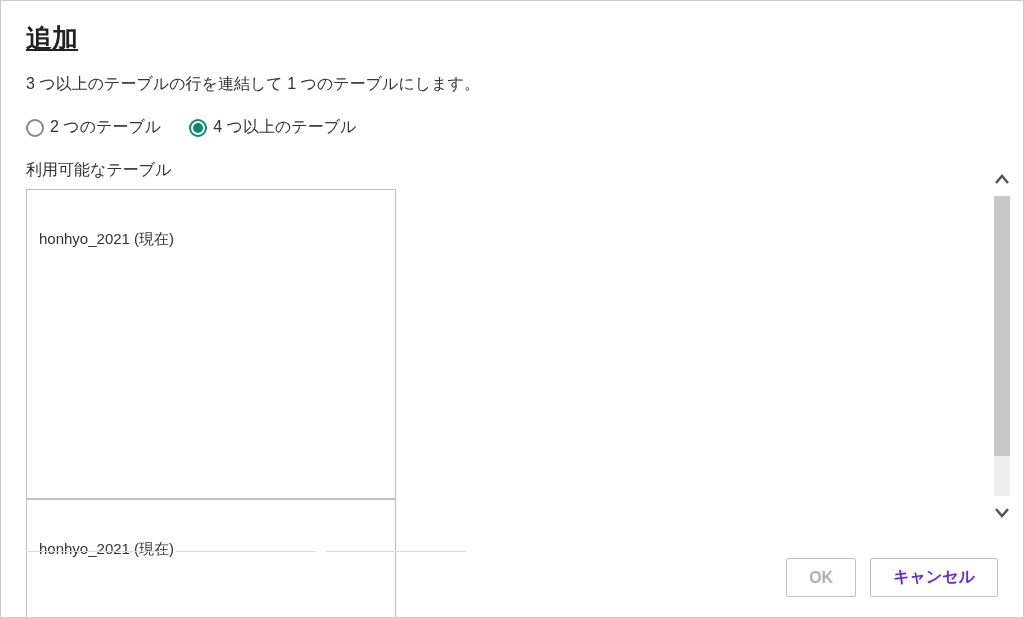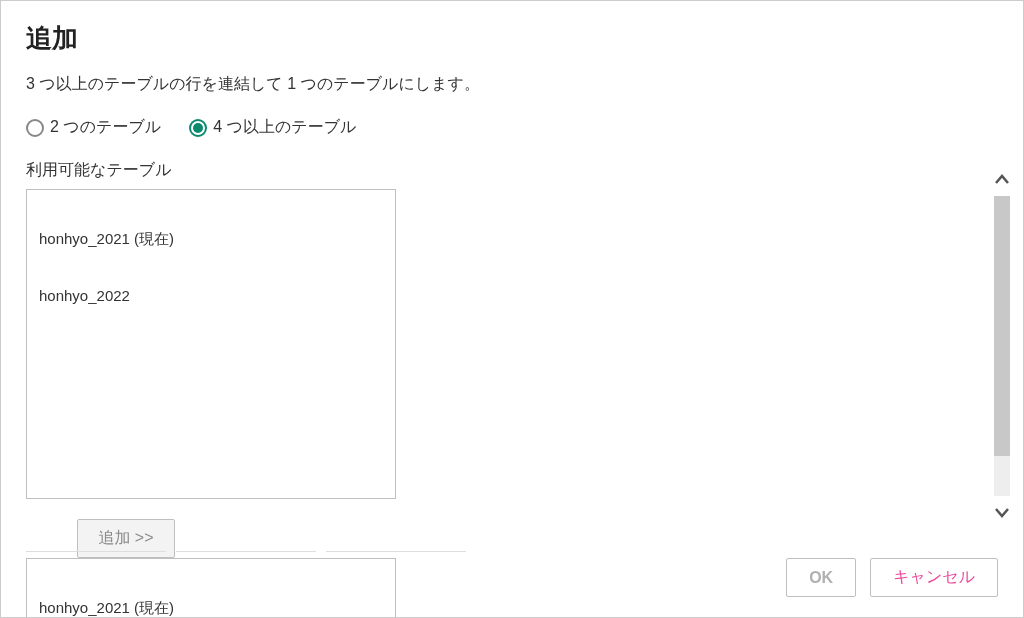--- a/index.html
+++ b/index.html
@@ -17,20 +17,21 @@
       padding: 20px 25px;
       position: relative;
       color: #333;
     }
     
     .dialog-title {
       font-size: 26px;
       font-weight: 600;
       color: #222;
       margin-bottom: 18px;
+      text-decoration: underline;
     }
     
     .dialog-description {
       font-size: 16px;
       color: #333;
       margin-bottom: 22px;
     }
     
     .radio-group {
       display: flex;
@@ -183,22 +184,22 @@
       cursor: pointer;
     }
     
     .btn.ok {
       color: #b0b0b0;
       font-weight: 600;
       cursor: default;
     }
     
     .btn.cancel {
-      color: #ec4899;
-      font-weight: 400;
+      color: #6d28d9;
+      font-weight: 700;
     }
     
     .ghost-buttons {
       position: absolute;
       left: 25px;
       top: 550px;
       display: flex;
       gap: 10px;
     }
     
@@ -224,27 +225,23 @@
     <span class="radio-circle selected"></span>
     <span>4 つ以上のテーブル</span>
   </label>
 </div>
 
 <div class="body-row">
   <div class="list-column">
     <div class="list-label">利用可能なテーブル</div>
     <div class="listbox">
       <div class="list-item">honhyo_2021 (現在)</div>
-      <div class="list-item">honhyo_2022</div>
     </div>
   </div>
 
-  <div class="middle-col">
-    <button class="add-button">追加 &gt;&gt;</button>
-  </div>
 
   <div class="list-column">
     <div class="listbox">
       <div class="list-item">honhyo_2021 (現在)</div>
     </div>
   </div>
 </div>
 
 <div class="scroll-rail">
   <div class="scroll-arrow">

